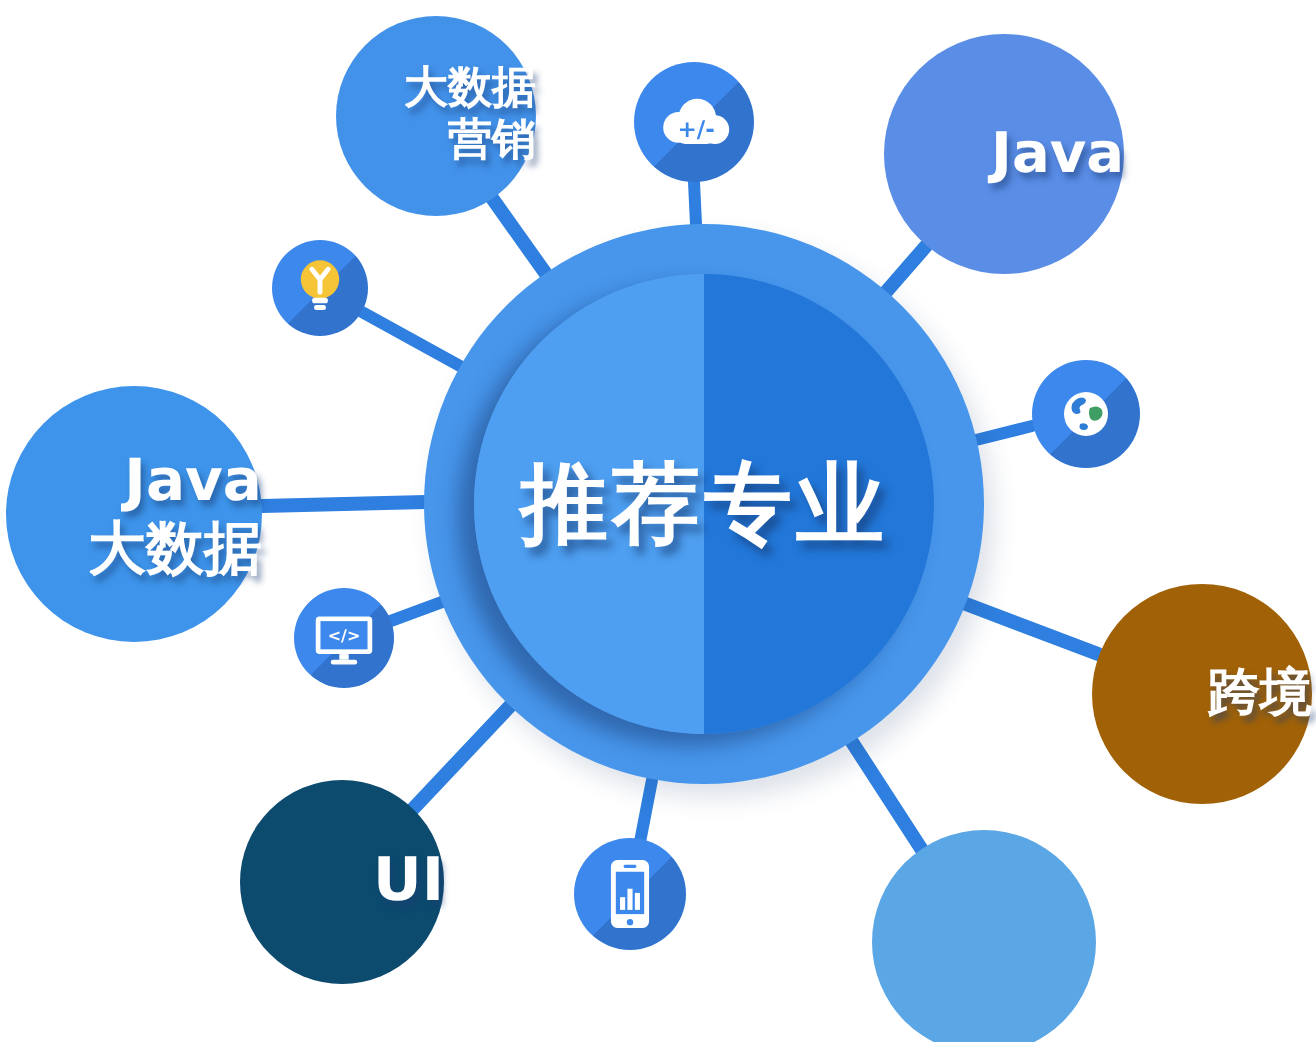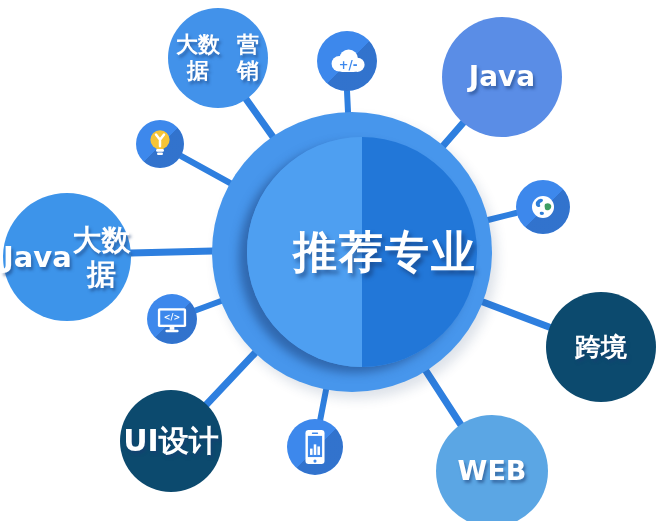--- a/index.html
+++ b/index.html
@@ -1,42 +1,42 @@
 <!DOCTYPE html>
 <html><head>
 <meta charset="utf-8">
 <style>
   html,body{margin:0;padding:0;background:#fff;}
   #stage{position:relative;width:658px;height:521px;overflow:hidden;background:#fff;
          font-family:"DejaVu Sans","Liberation Sans",sans-serif;}
   #connectors{position:absolute;left:0;top:0;z-index:1;}
-  .node{position:absolute;border-radius:50%;display:flex;flex-direction:row;
-        align-items:center;justify-content:center;color:#fff;font-weight:bold;
+  .node{position:absolute;border-radius:50%;display:flex;flex-direction:column;
+        align-items:flex-end;justify-content:center;color:#fff;font-weight:bold;
         text-align:center;z-index:3;line-height:1.18;
         text-shadow:2px 3px 3px rgba(25,60,115,0.5);}
   .icon-node{position:absolute;border-radius:50%;z-index:2;display:flex;
         align-items:center;justify-content:center;overflow:hidden;background:#3D88EC;}
   .icon-node .longshadow{position:absolute;inset:0;border-radius:50%;
         background:linear-gradient(135deg, rgba(0,0,0,0) 52%, rgba(10,40,95,0.22) 52%);}
   .icon-node svg{position:relative;z-index:1;}
   
   #center-outer{position:absolute;left:212px;top:112px;width:280px;height:280px;
         border-radius:50%;background:#4796EC;z-index:2;
         box-shadow:5px 7px 12px rgba(30,60,110,0.15);}
-  #center-inner{position:absolute;left:35px;top:25px;width:230px;height:230px;border-radius:50%;
+  #center-inner{position:absolute;left:25px;top:25px;width:230px;height:230px;border-radius:50%;
         background:linear-gradient(90deg,#4E9FF1 0 50%,#2277D8 50% 100%);
         box-shadow:-8px 6px 10px rgba(25,60,115,0.5);
-        display:flex;align-items:center;justify-content:flex-end;}
+        display:flex;align-items:center;justify-content:center;}
   #center-label{color:#fff;font-weight:bold;font-size:44px;letter-spacing:2px;white-space:nowrap;
         text-shadow:3px 4px 4px rgba(20,50,100,0.55);}
   
   #n-marketing   {left:168px;top:8px;  width:100px;height:100px;font-size:22px;background:#4292EA;}
   #n-javadev     {left:442px;top:17px; width:120px;height:120px;font-size:28px;background:#5A8DE6;}
   #n-javabigdata {left:3px;  top:193px;width:128px;height:128px;font-size:29px;background:#3D94EA;}
-  #n-ecommerce   {left:546px;top:292px;width:110px;height:110px;font-size:26px;background:#0c4a6e;gap:28px;}
+  #n-ecommerce   {left:546px;top:292px;width:110px;height:110px;font-size:26px;background:#a16207;gap:28px;}
   #n-uidesign    {left:120px;top:390px;width:102px;height:102px;font-size:30px;background:#0c4a6e;}
   #n-webfrontend {left:436px;top:415px;width:112px;height:112px;font-size:27px;background:#5BA6E4;}
   
   #i-cloud  {left:317px;top:31px; width:60px;height:60px;}
   #i-bulb   {left:136px;top:120px;width:48px;height:48px;}
   #i-globe  {left:516px;top:180px;width:54px;height:54px;}
   #i-monitor{left:147px;top:294px;width:50px;height:50px;}
   #i-phone  {left:287px;top:419px;width:56px;height:56px;}
   .svg-glyph{font-family:"DejaVu Sans","Liberation Sans",sans-serif;font-weight:bold;}
 </style>
@@ -76,24 +76,22 @@
   </div>
   <div class="node" id="n-javabigdata">
     <span>Java</span>
     <span>大数据</span>
   </div>
   <div class="node" id="n-ecommerce">
     <span>跨境</span>
   </div>
   <div class="node" id="n-uidesign">
     <span>UI</span>
-    <span>设计</span>
   </div>
   <div class="node" id="n-webfrontend">
-    <span>WEB</span>
   </div>
 
   <div class="icon-node" id="i-cloud">
     <span class="longshadow"></span>
     <svg width="44" height="33" viewBox="0 0 40 30">
       <g fill="#FFFFFF">
         <circle cx="13" cy="17" r="7"></circle>
         <circle cx="21.5" cy="12.5" r="8.5"></circle>
         <circle cx="29.5" cy="18" r="6.5"></circle>
         <rect x="12" y="16" width="18" height="8.5" rx="4"></rect>

